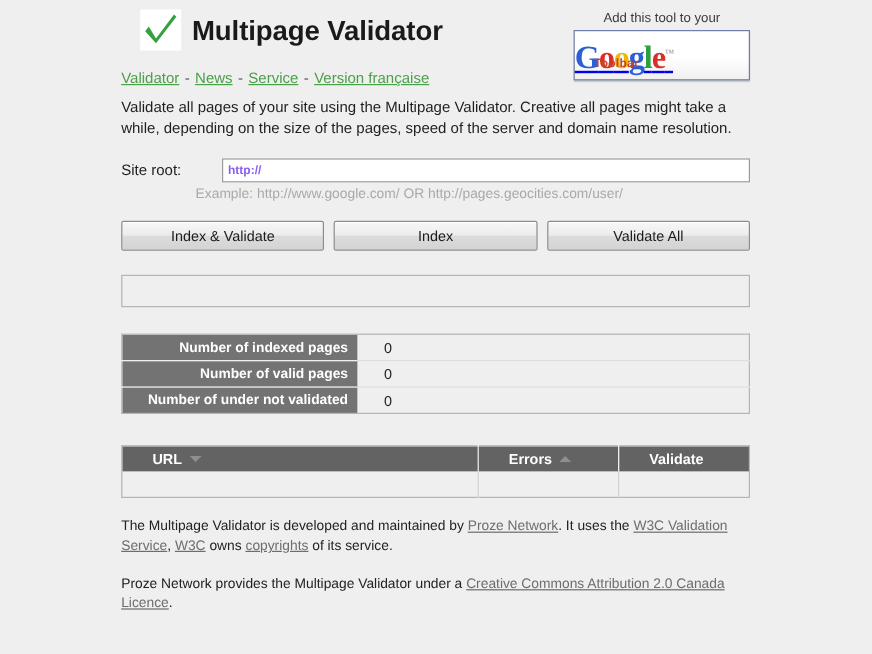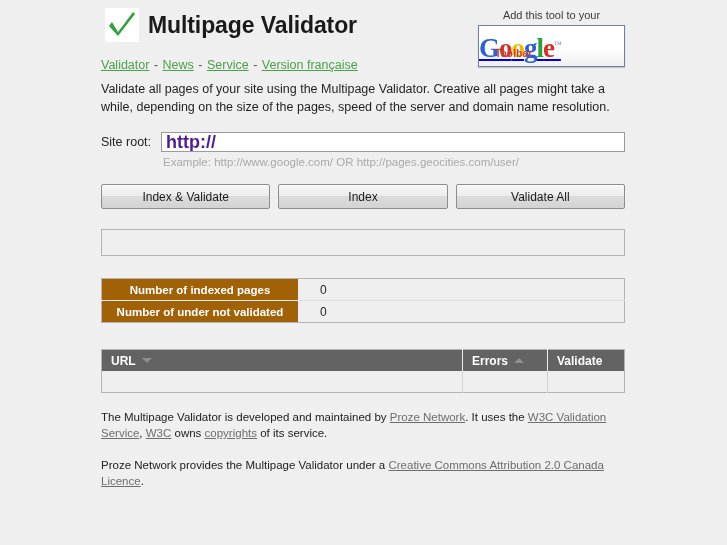--- a/index.html
+++ b/index.html
@@ -23,21 +23,21 @@
     width: 524px;
   }
 
   
   .header-row {
     position: relative;
     height: 78px;
   }
   .logo-title {
     position: absolute;
-    left: 4px;
+    left: 16px;
     top: 8px;
     display: flex;
     align-items: center;
   }
   .check-box {
     width: 34px;
     height: 34px;
     background: #ffffff;
     display: block;
     position: relative;
@@ -127,36 +127,37 @@
     line-height: 18px;
     color: #1f1f1f;
     width: 522px;
   }
 
   
   .form-row {
     margin-top: 16px;
     display: flex;
     align-items: center;
+    gap: 24px;
   }
   .form-label {
     font-size: 12.5px;
     color: #1f1f1f;
     width: 60px;
     text-align: left;
   }
   .siteroot-input {
     flex: 1;
     height: 20px;
     border: 1px solid #9b9b9b;
     background: #ffffff;
     font-family: "Liberation Sans", sans-serif;
-    font-size: 18px;
-    font-weight: bold;
-    color: #4c1d95;
+    font-size: 10px;
+    font-weight: bold;
+    color: #8b5cf6;
     padding: 0 4px;
     box-sizing: border-box;
     outline: none;
   }
   .example {
     margin-left: 62px;
     margin-top: 4px;
     font-size: 11.5px;
     color: #a9a9a9;
   }
@@ -195,25 +196,25 @@
   
   .stats {
     margin-top: 22px;
     border: 1px solid #b4b4b4;
     border-collapse: collapse;
     width: 100%;
     background: #efefef;
   }
   .stats tr { height: 22px; }
   .stats th {
-    background: #a16207;
+    background: #737373;
     color: #ffffff;
     font-size: 11.5px;
     font-weight: bold;
-    text-align: center;
+    text-align: right;
     padding: 0 8px;
     width: 180px;
     border-bottom: 1px solid #efefef;
     white-space: nowrap;
   }
   .stats tr:last-child th { border-bottom: none; }
   .stats td {
     font-size: 12px;
     color: #1f1f1f;
     padding: 0 0 0 22px;
@@ -230,21 +231,21 @@
     width: 100%;
     background: #efefef;
   }
   .urltable th {
     background: #636363;
     color: #ffffff;
     font-size: 12px;
     font-weight: bold;
     text-align: left;
     height: 21px;
-    padding: 0 9px;
+    padding: 0 25px;
     border-right: 1px solid #efefef;
     white-space: nowrap;
   }
   .urltable th:last-child { border-right: none; }
   .urltable th.col-errors { width: 66px; }
   .urltable th.col-validate { width: 58px; }
   .urltable td {
     height: 19px;
     background: #efefef;
     border-right: 1px solid #d2d2d2;
@@ -335,20 +336,24 @@
 
   <div class="status-box"></div>
 
   <table class="stats">
     <tbody>
       <tr>
         <th>Number of indexed pages</th>
         <td>0</td>
       </tr>
       <tr>
+        <th>Number of valid pages</th>
+        <td>0</td>
+      </tr>
+      <tr>
         <th>Number of under not validated</th>
         <td>0</td>
       </tr>
     </tbody>
   </table>
 
   <table class="urltable">
     <thead>
       <tr>
         <th class="col-url"><span>URL</span><span class="sort-arrow desc"></span></th>

